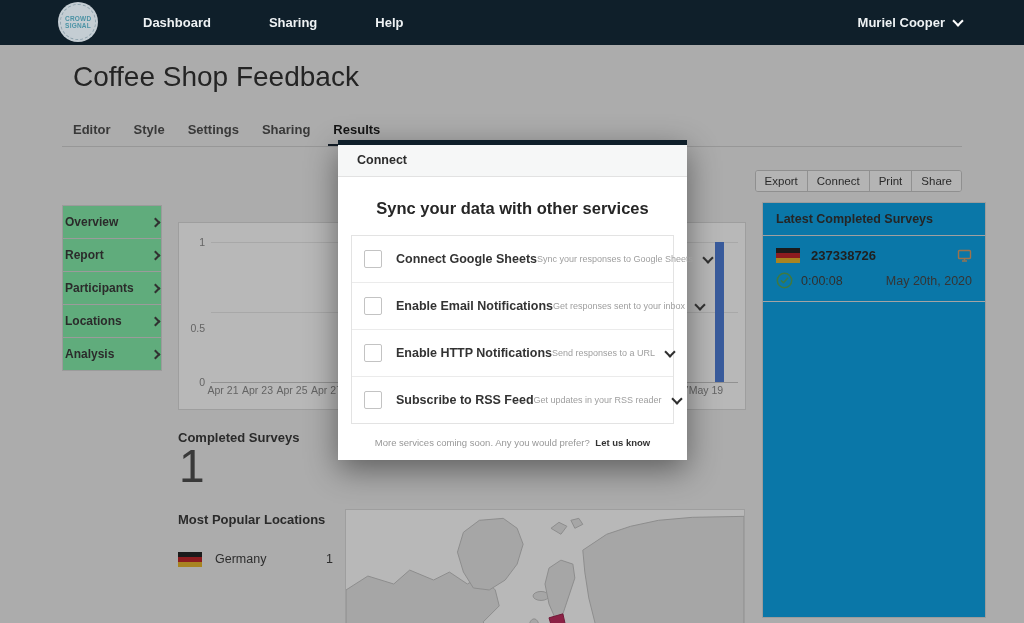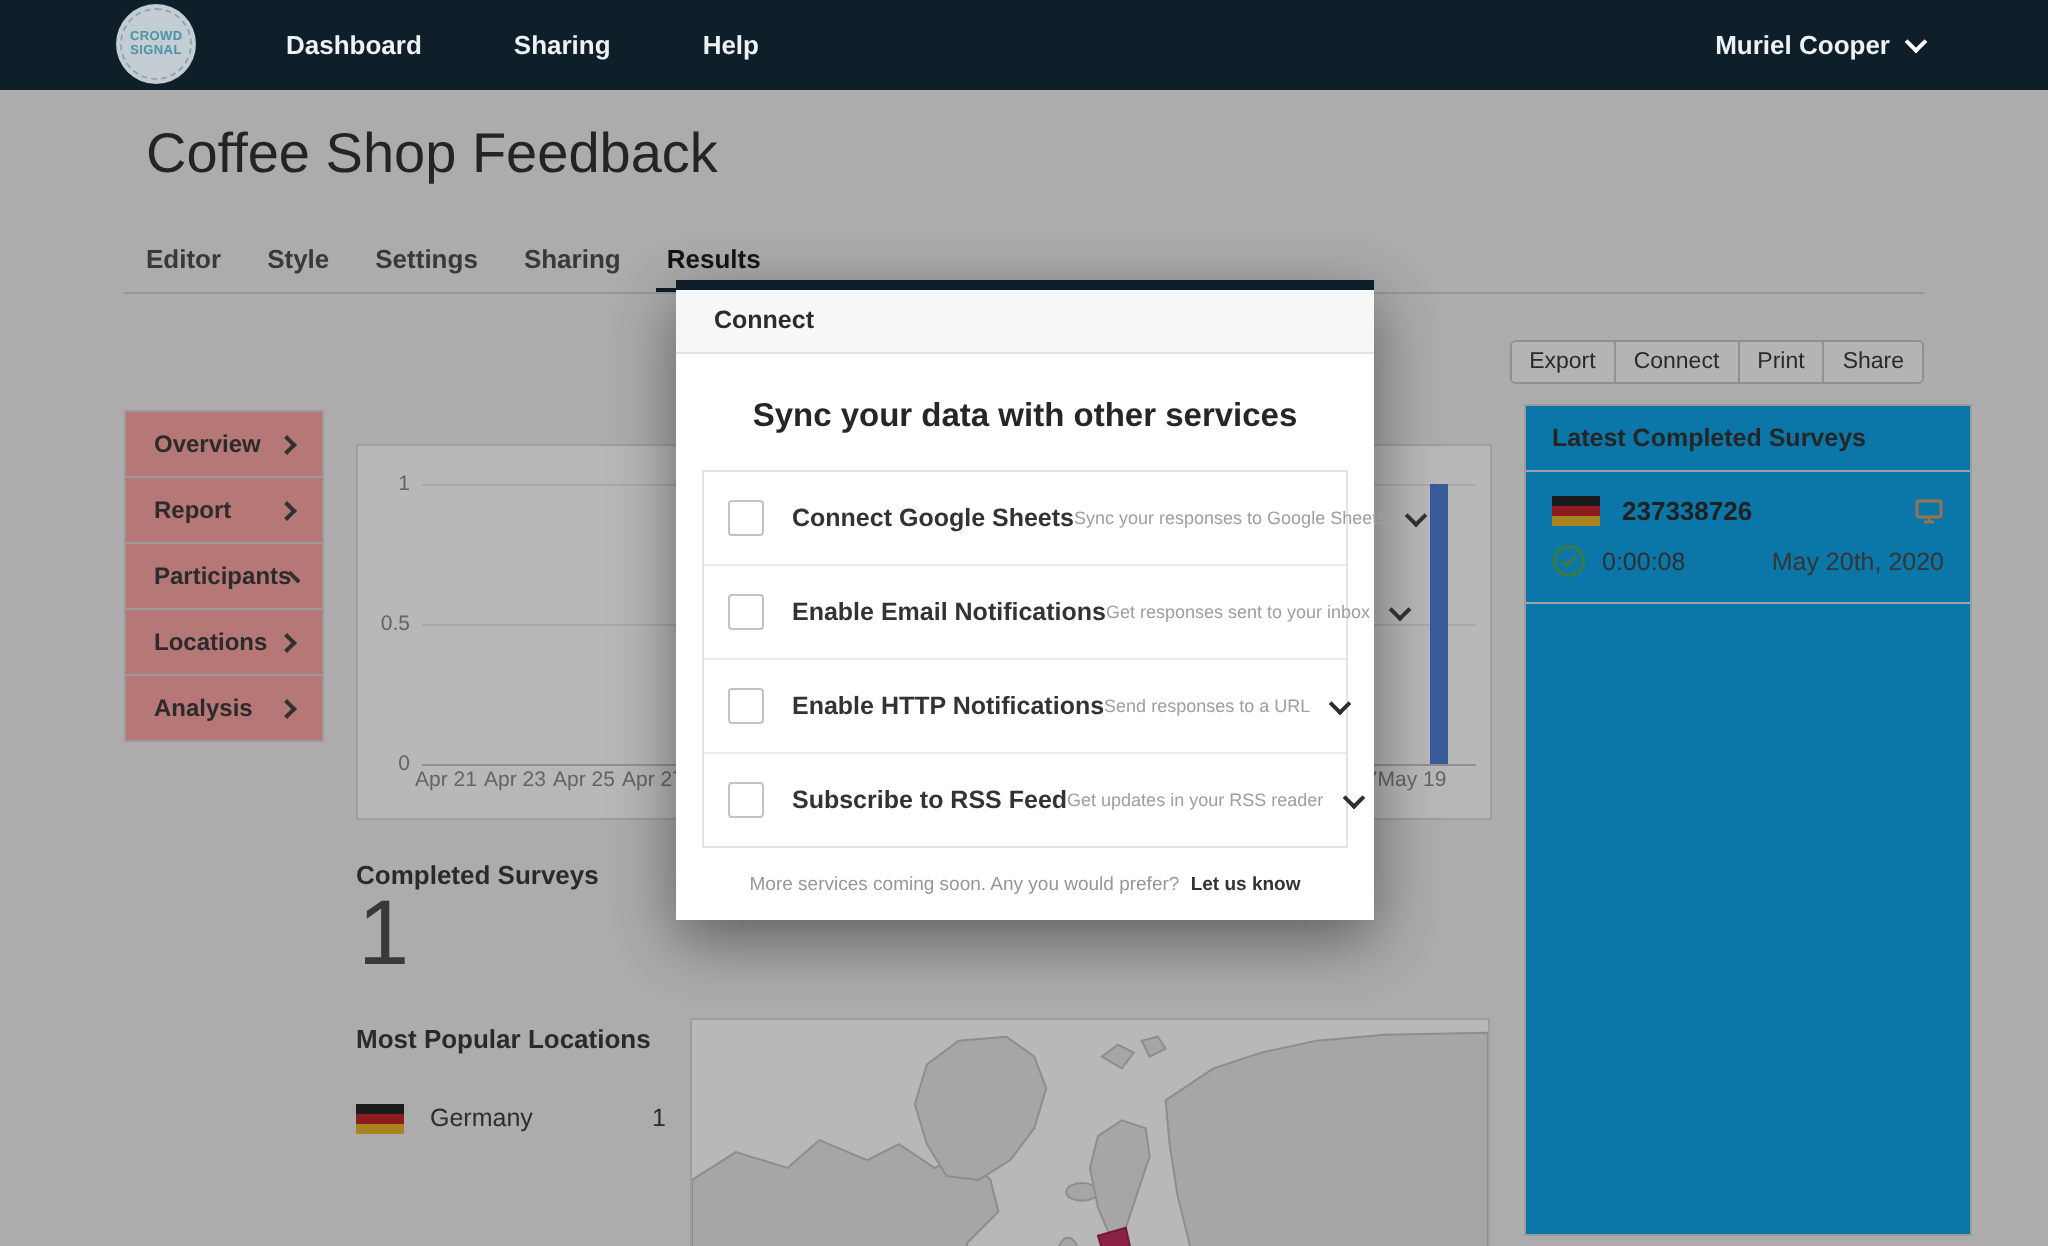--- a/index.html
+++ b/index.html
@@ -4,42 +4,42 @@
 <style>
   html,body{margin:0;padding:0;background:#888;}
   .screen{position:relative;width:1024px;height:623px;overflow:hidden;background:#efefef;
     font-family:"Liberation Sans",sans-serif;-webkit-font-smoothing:antialiased;}
   
   .navbar{position:absolute;left:0;top:0;width:1024px;height:45px;background:var(--navy,#0f1f2a);z-index:50;}
   .logo{position:absolute;left:58px;top:2px;width:40px;height:40px;border-radius:50%;background:#c4cdd3;
     display:flex;align-items:center;justify-content:center;}
   .logo-inner{width:34px;height:34px;border-radius:50%;border:1px dashed #8fa3ad;display:flex;align-items:center;justify-content:center;overflow:hidden;}
   .logo-text{width:26px;font-size:6.5px;font-weight:bold;color:#4b93a5;text-align:center;line-height:1.15;letter-spacing:.2px;}
-  .nav-links{position:absolute;left:143px;top:0;height:45px;display:flex;align-items:center;gap:46px;}
+  .nav-links{position:absolute;left:143px;top:0;height:45px;display:flex;align-items:center;gap:58px;}
   .nav-link{font-size:13px;font-weight:bold;color:#eef2f4;cursor:pointer;}
   .user-menu{position:absolute;right:62px;top:0;height:45px;display:flex;align-items:center;cursor:pointer;}
   .user-name{font-size:13px;font-weight:bold;color:#eef2f4;}
   .chev{display:inline-block;width:6px;height:6px;border-right:2px solid currentColor;border-bottom:2px solid currentColor;}
   .chev.down{transform:rotate(45deg);}
   .chev.right{transform:rotate(-45deg);}
   .chev-user{color:#fff;margin-left:9px;margin-top:-4px;}
   
   .page-title{position:absolute;left:73px;top:61px;font-size:28px;color:#323232;}
   .tabs{position:absolute;left:73px;top:117px;height:30px;display:flex;gap:23px;}
   .tab{font-size:13px;font-weight:bold;color:#4f4f4f;line-height:26px;border-bottom:3px solid transparent;cursor:pointer;}
   .tab.active{color:#1d1d1d;border-bottom-color:#1b2936;padding:0 5px;margin:0 -5px;}
   .tab-divider{position:absolute;left:62px;top:146px;width:900px;height:1px;background:#d2d2d2;}
   .action-group{position:absolute;top:170px;right:62px;display:flex;border:1px solid #c6c6c6;border-radius:3px;overflow:hidden;background:#fafafa;}
   .action-btn{font-family:inherit;font-size:11.5px;color:#3a3a3a;background:#fafafa;border:none;border-left:1px solid #c9c9c9;
     height:20px;line-height:20px;padding:0 9px;cursor:pointer;}
   .action-btn:first-child{border-left:none;}
   
   .sidebar{position:absolute;left:62px;top:205px;width:100px;}
-  .side-item{height:34px;background:#fca5a5;border:1px solid #d7d7d7;margin-top:-1px;display:flex;align-items:center;
-    justify-content:space-between;padding:0 14px;cursor:pointer;box-sizing:border-box;}
+  .side-item{height:34px;background:#86efac;border:1px solid #d7d7d7;margin-top:-1px;display:flex;align-items:center;
+    justify-content:space-between;padding:0 2px;cursor:pointer;box-sizing:border-box;}
   .side-item:first-child{margin-top:0;}
   .side-label{font-size:12px;font-weight:bold;color:#3c3c3c;}
   .side-chev{color:#454545;width:5px;height:5px;}
   
   .chart-card{position:absolute;left:178px;top:222px;width:566px;height:186px;background:#fff;border:1px solid #dcdcdc;}
   .chart-plot{position:absolute;left:0;top:0;right:0;bottom:0;}
   .gridline{position:absolute;height:1px;background:#e9e9e9;}
   .gridline.baseline{background:#c9c9c9;}
   .ytick{position:absolute;left:0;width:26px;text-align:right;font-size:10.5px;color:#8b8b8b;}
   .xtick{position:absolute;top:161px;width:44px;text-align:center;font-size:10.5px;color:#8b8b8b;}
@@ -146,21 +146,21 @@
         <span class="side-label">Analysis</span>
         <span class="chev right side-chev"></span>
       </div>
     </div>
 
   <div class="chart-card">
     <div class="chart-plot" id="chart-plot">
         <div class="gridline baseline" style="top: 159px; left: 32px; width: 527px;"></div>
         <div class="ytick" style="top: 153px;">0</div>
         <div class="gridline" style="top: 89px; left: 32px; width: 527px;"></div>
-        <div class="ytick" style="top: 83px;">0.5</div>
+        <div class="ytick" style="top: 99px;">0.5</div>
         <div class="gridline" style="top: 19px; left: 32px; width: 527px;"></div>
         <div class="ytick" style="top: 13px;">1</div>
         <div class="xtick" style="left: 22px;">Apr 21</div>
         <div class="xtick" style="left: 56.5px;">Apr 23</div>
         <div class="xtick" style="left: 91px;">Apr 25</div>
         <div class="xtick" style="left: 125.5px;">Apr 27</div>
         <div class="xtick" style="left: 160px;">Apr 29</div>
         <div class="xtick" style="left: 194.5px;">May 1</div>
         <div class="xtick" style="left: 229px;">May 3</div>
         <div class="xtick" style="left: 263.5px;">May 5</div>

